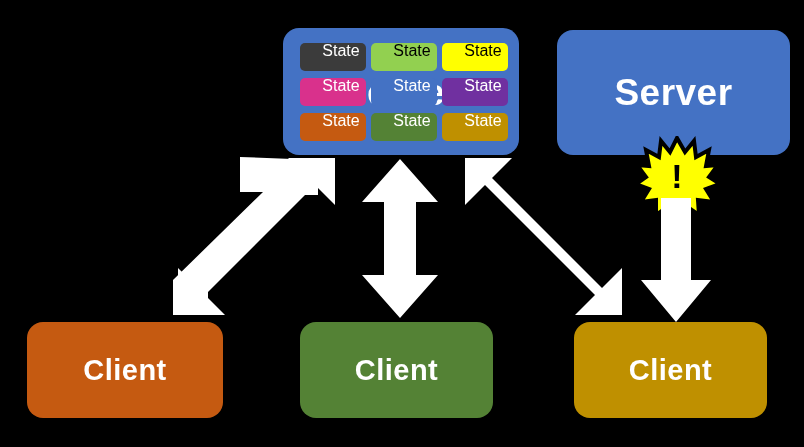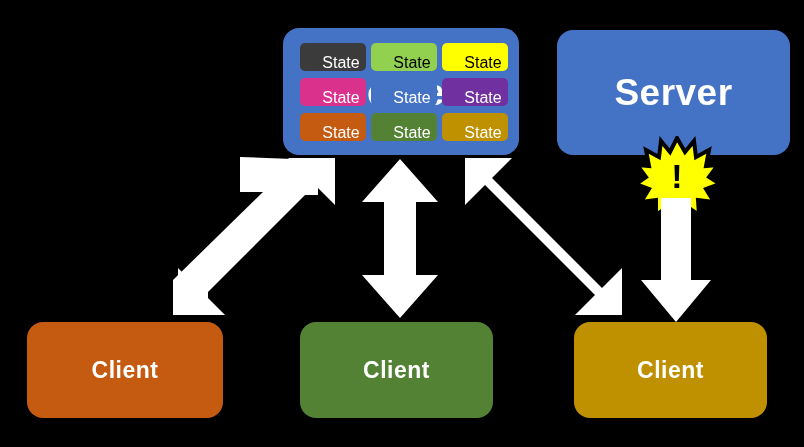--- a/index.html
+++ b/index.html
@@ -59,21 +59,21 @@
     display: grid;
     grid-template-columns: repeat(3, 66px);
     grid-template-rows: repeat(3, 28px);
     column-gap: 5px;
     row-gap: 7px;
     width: 202px;
   }
   .state-chip {
     border-radius: 5px;
     display: flex;
-    align-items: flex-end;
+    align-items: flex-start;
     justify-content: center;
     font-size: 16px;
     line-height: 1;
     box-sizing: border-box;
     padding-left: 16px;
   }
 
   
   #server-plain {
     left: 557px;
@@ -87,21 +87,21 @@
     font-size: 37px;
   }
 
   
   .client {
     height: 96px;
     top: 322px;
     border-radius: 16px;
   }
   .client .node-label {
-    font-size: 23px;
+    font-size: 29px;
     text-align: right;
   }
   #client-orange { left: 27px;  width: 196px; background: #c55a11; }
   #client-green  { left: 300px; width: 193px; background: #548235; }
   #client-gold   { left: 574px; width: 193px; background: #bf9000; }
 
   
   .arrow {
     position: absolute;
     pointer-events: none;

